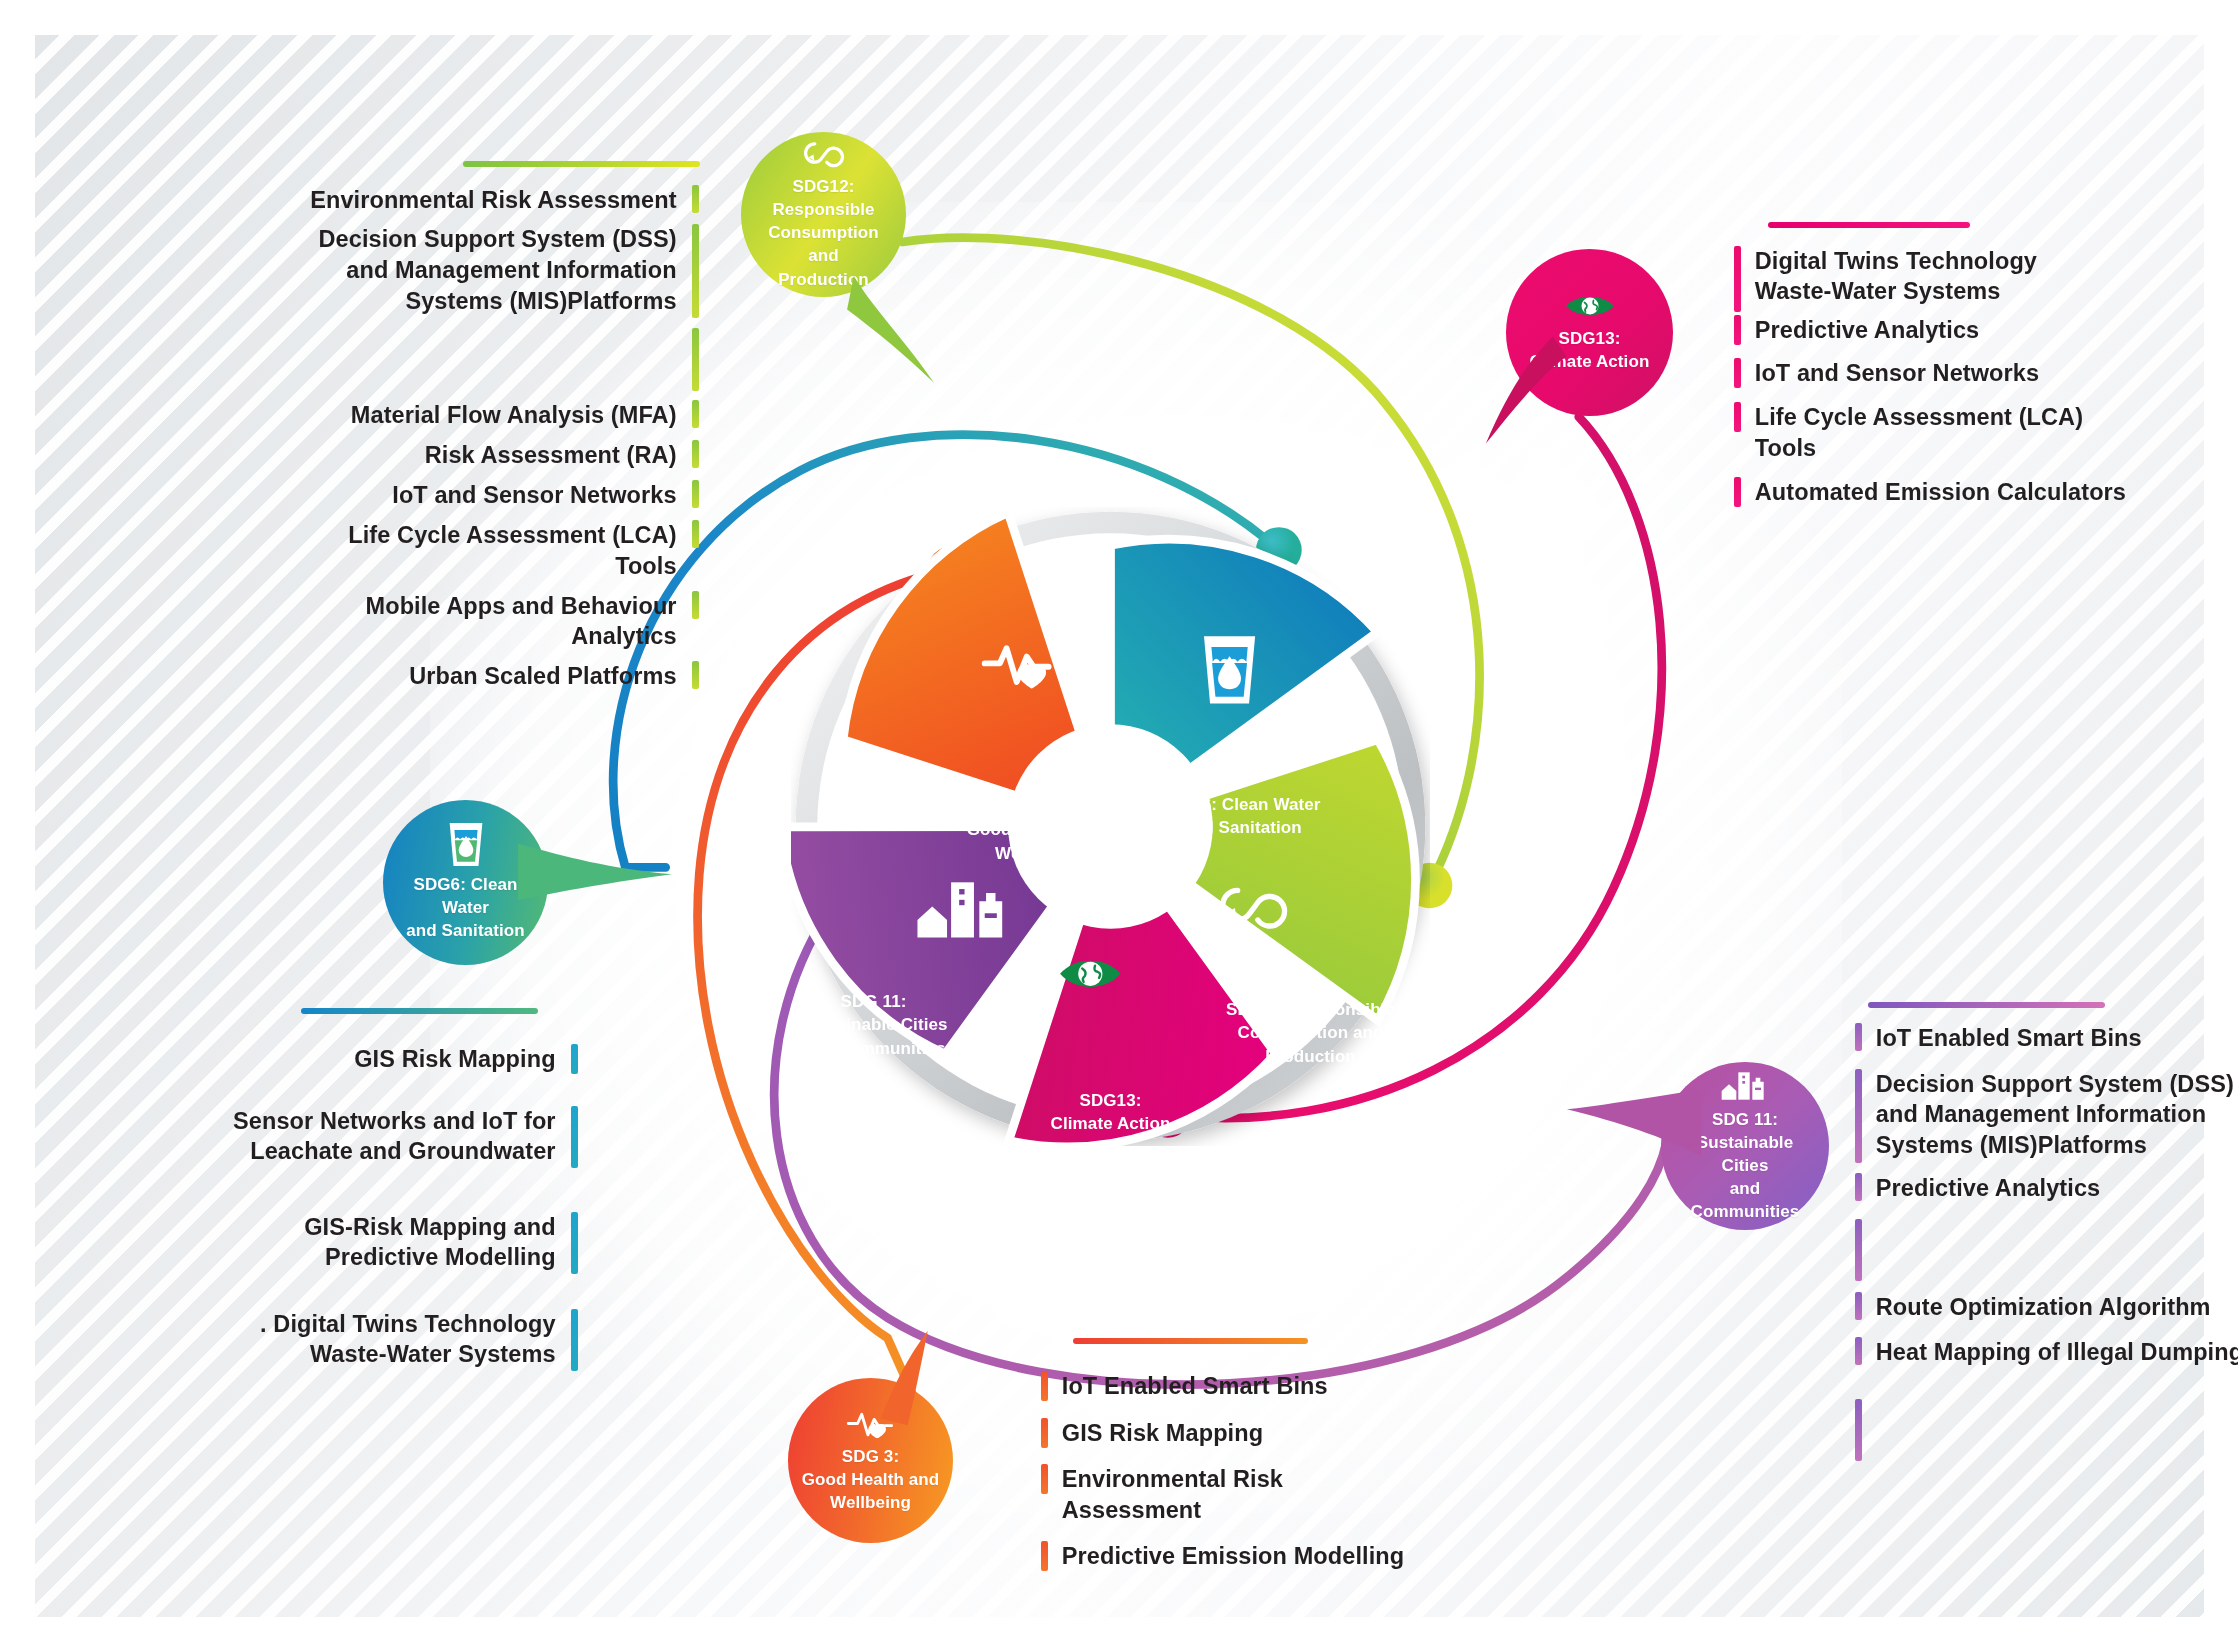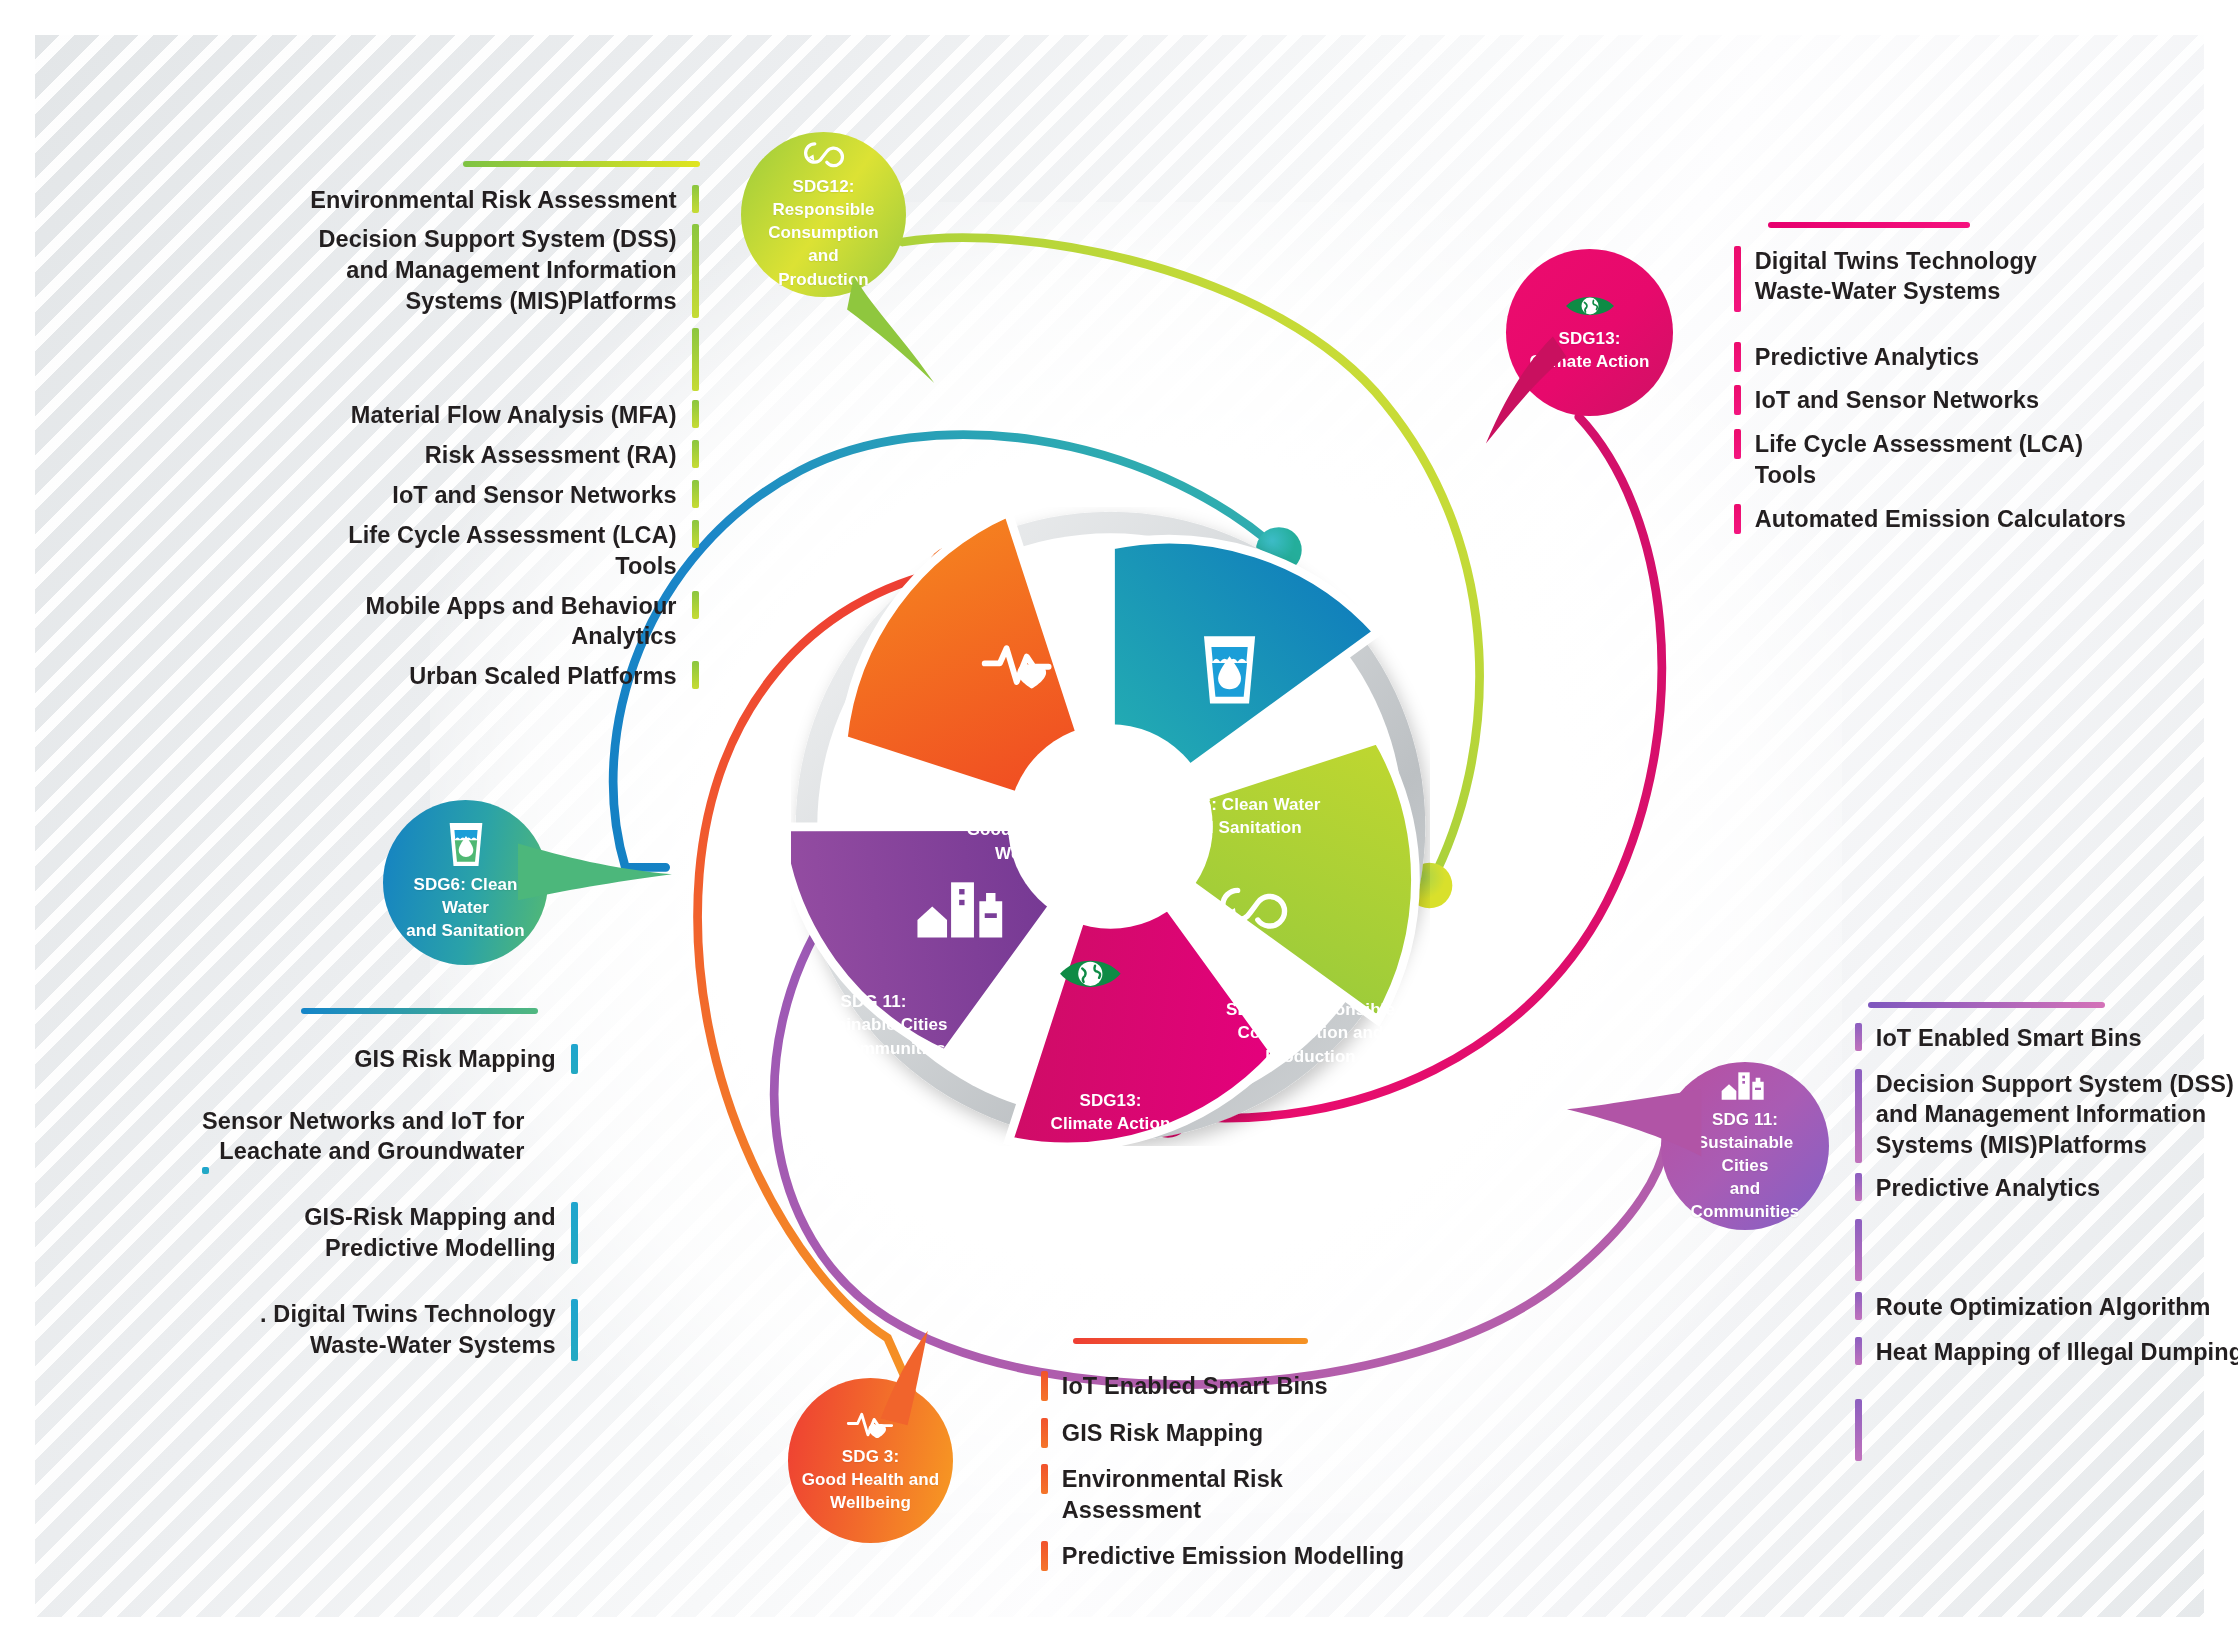--- a/index.html
+++ b/index.html
@@ -354,21 +354,21 @@
         <div class="bar" style="height:28px;background:linear-gradient(180deg,#8BC63F,#C6DB34);"></div>
       </div>
     <div class="row">
         <div class="txt"><span>Urban Scaled Platforms</span></div>
         <div class="bar" style="height:28px;background:linear-gradient(180deg,#8BC63F,#C6DB34);"></div>
       </div>
   </div>
 
   <div class="list right" style="left:1734px;top:222px;width:417px;">
     <div class="rule" style="width:202px;margin-left:34px;background:linear-gradient(90deg,#E6006E,#F5127E);"></div>
-    <div class="row" style="margin-bottom:30px;">
+    <div class="row" style="margin-bottom:3px;">
         <div class="bar" style="height:66px;background:linear-gradient(180deg,#EC0C6E,#F3157F);"></div>
         <div class="txt">Digital Twins Technology<br>Waste-Water Systems</div>
       </div>
     <div class="row" style="margin-bottom:13.4px;">
         <div class="bar" style="height:30px;background:linear-gradient(180deg,#EC0C6E,#F3157F);"></div>
         <div class="txt"><span>Predictive Analytics</span></div>
       </div>
     <div class="row" style="margin-bottom:13.4px;">
         <div class="bar" style="height:30px;background:linear-gradient(180deg,#EC0C6E,#F3157F);"></div>
         <div class="txt"><span>IoT and Sensor Networks</span></div>
@@ -382,21 +382,21 @@
         <div class="txt"><span>Automated Emission Calculators</span></div>
       </div>
   </div>
 
   <div class="list left" style="left:202px;top:1008px;width:376px;">
     <div class="rule" style="width:237px;margin-left:99px;margin-bottom:30px;background:linear-gradient(90deg,#1485C9,#51B880);"></div>
     <div class="row" style="margin-bottom:31px;">
         <div class="txt"><span>GIS Risk Mapping</span></div>
         <div class="bar" style="height:30px;background:linear-gradient(180deg,#1FA5CE,#23A9C2);"></div>
       </div>
-    <div class="row" style="margin-bottom:28px;flex-direction:column;">
+    <div class="row" style="margin-bottom:44px;">
         <div class="txt">Sensor Networks and IoT for<br>Leachate and Groundwater</div>
         <div class="bar" style="height:62px;background:linear-gradient(180deg,#1FA5CE,#23A9C2);"></div>
       </div>
     <div class="row" style="margin-bottom:35px;margin-top:8px;">
         <div class="txt">GIS-Risk Mapping and<br>Predictive Modelling</div>
         <div class="bar" style="height:62px;background:linear-gradient(180deg,#1FA5CE,#23A9C2);"></div>
       </div>
     <div class="row">
         <div class="txt">. Digital Twins Technology<br>Waste-Water Systems</div>
         <div class="bar" style="height:62px;background:linear-gradient(180deg,#1FA5CE,#23A9C2);"></div>

